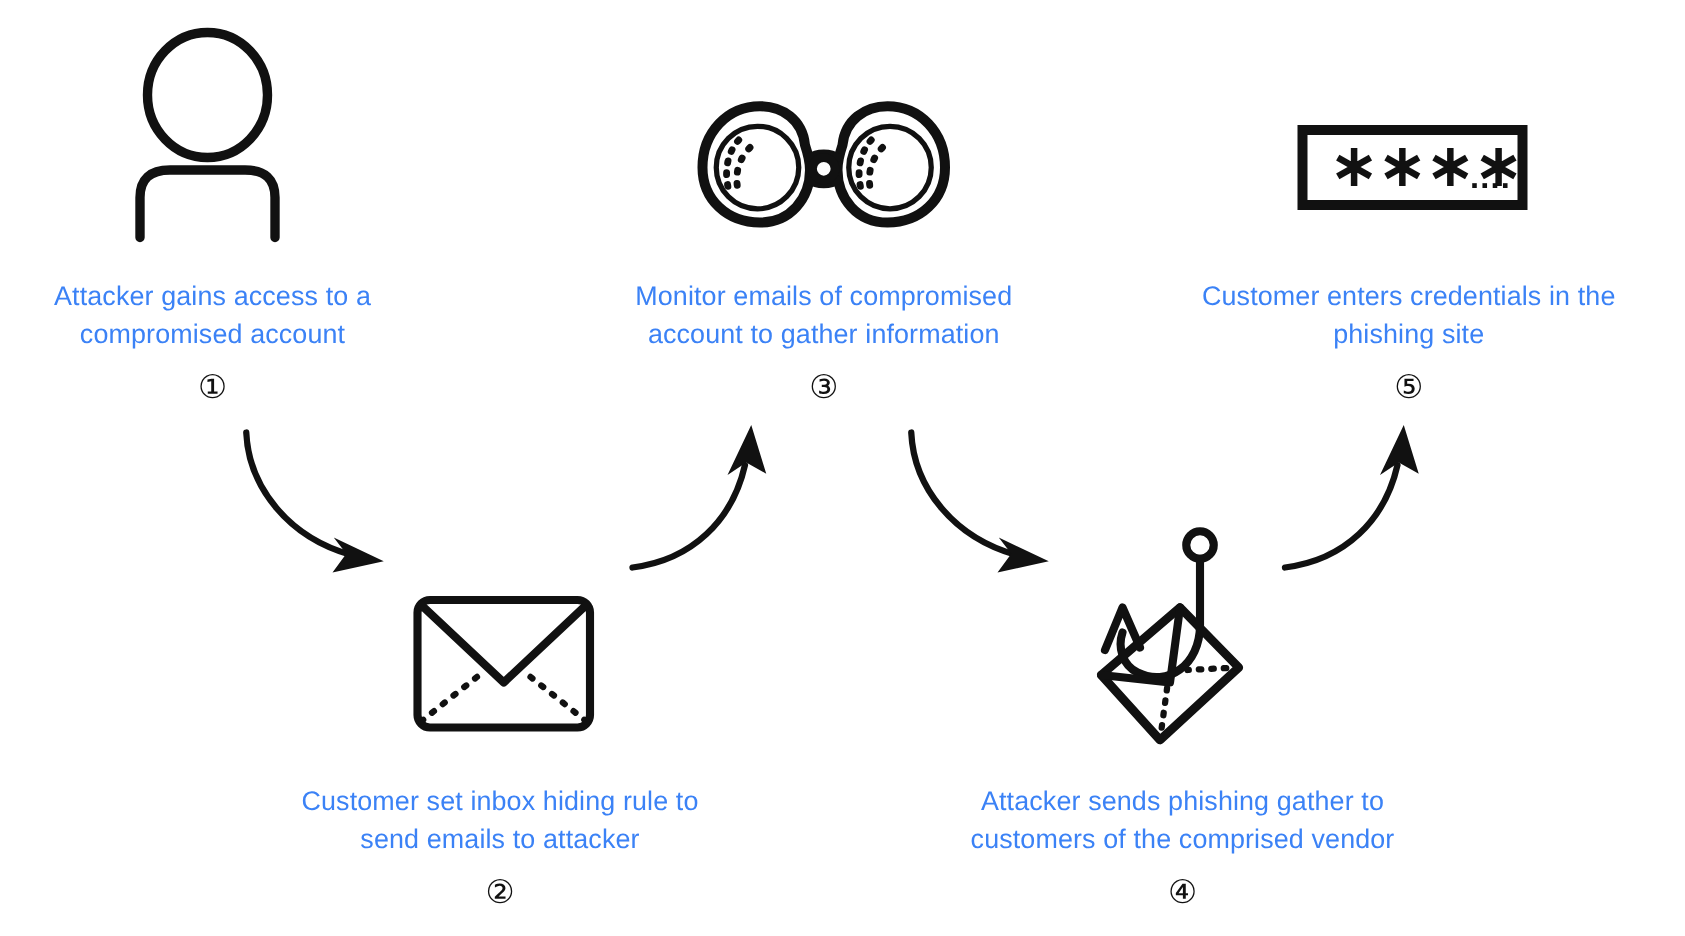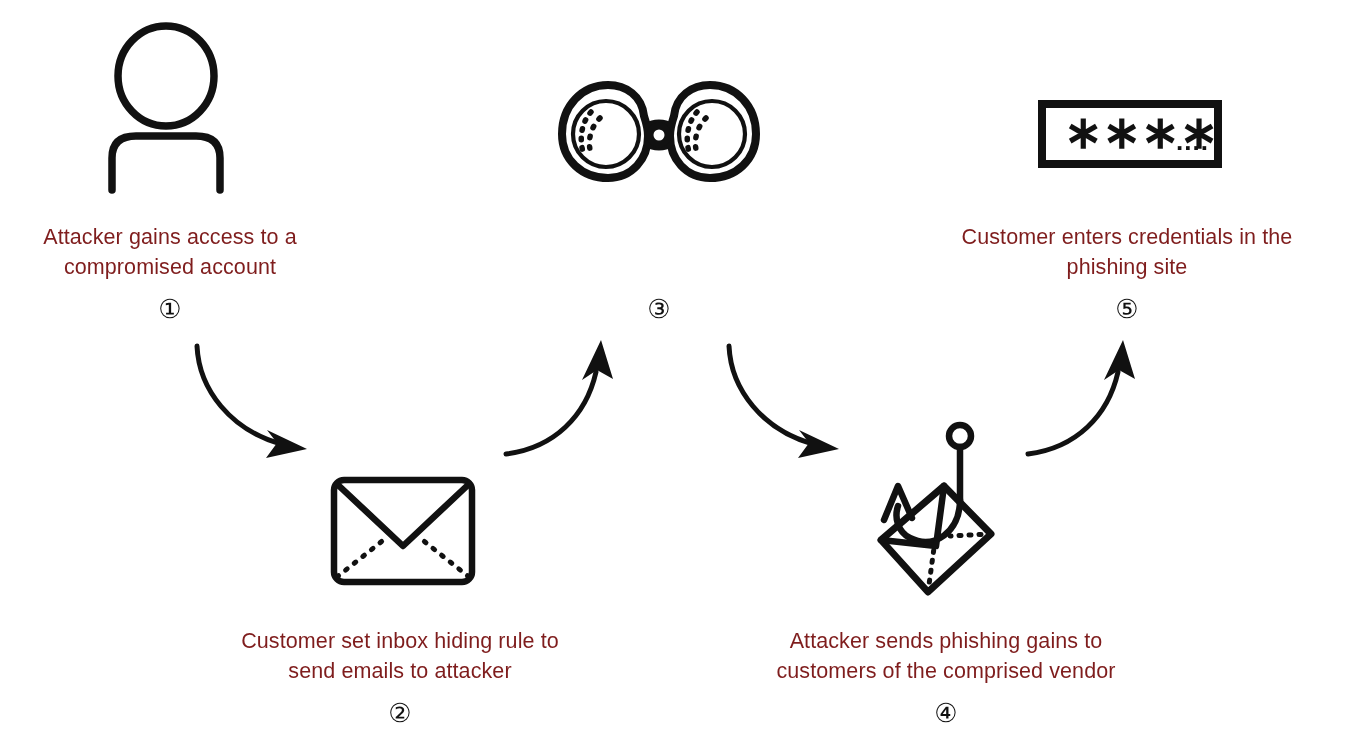--- a/index.html
+++ b/index.html
@@ -20,21 +20,21 @@
     overflow: hidden;
   }
   .icon-box {
     position: absolute;
   }
   .caption {
     position: absolute;
     text-align: center;
     font-size: 21.5px;
     line-height: 30px;
-    color: #7f1d1d;
+    color: #3b82f6;
     letter-spacing: 0.1px;
     white-space: pre-line;
   }
   .badge {
     position: absolute;
     text-align: center;
     font-size: 26px;
     line-height: 26px;
     color: #111111;
   }
@@ -74,20 +74,22 @@
       <circle cx="50" cy="52" r="33" stroke-width="4.2"></circle>
       <circle cx="156" cy="52" r="33" stroke-width="4.2"></circle>
 
       <path d="M35 30 C26 40 23 55 27 70" stroke-width="5.5" stroke-dasharray="1.5 8"></path>
       <path d="M44 36 C35 45 31 58 35 72" stroke-width="5.5" stroke-dasharray="1.5 9"></path>
 
       <path d="M141 30 C132 40 129 55 133 70" stroke-width="5.5" stroke-dasharray="1.5 8"></path>
       <path d="M150 36 C141 45 137 58 141 72" stroke-width="5.5" stroke-dasharray="1.5 9"></path>
     </svg>
   </div>
+  <div class="caption" style="left:438px; top:222px; width:442px;">Monitor emails of compromised
+account to gather information</div>
   <div class="badge" style="left:438px; top:296px; width:442px;">③</div>
 
   <div class="icon-box" style="left:1038px; top:100px; width:184px; height:68px;">
     <svg width="184" height="68" viewBox="0 0 184 68">
       <rect x="4" y="4" width="176" height="60" fill="none" stroke="#111111" stroke-width="8"></rect>
       <text x="26" y="48" font-family="&quot;Liberation Sans&quot;, sans-serif" font-size="46" font-weight="bold" fill="#111111">∗∗∗∗</text>
       <text x="138" y="50" font-family="&quot;Liberation Sans&quot;, sans-serif" font-size="26" font-weight="bold" fill="#111111" letter-spacing="1">....</text>
     </svg>
   </div>
   <div class="caption" style="left:906px; top:222px; width:442px;">Customer enters credentials in the
@@ -117,21 +119,21 @@
       <path d="M26 98 L40 64 L54 96" stroke-width="6.5"></path>
 
       <path d="M23 118 L86 64 L133 112 L70 170 Z" stroke-width="7"></path>
 
       <path d="M23 118 L78 124 L86 64" stroke-width="6.5"></path>
 
       <path d="M133 112 L92 114" stroke-width="5" stroke-dasharray="2 8"></path>
       <path d="M70 170 L76 126" stroke-width="5" stroke-dasharray="2 8"></path>
     </svg>
   </div>
-  <div class="caption" style="left:712px; top:626px; width:468px;">Attacker sends phishing gains to
+  <div class="caption" style="left:712px; top:626px; width:468px;">Attacker sends phishing gather to
 customers of the comprised vendor</div>
   <div class="badge" style="left:712px; top:700px; width:468px;">④</div>
 
   <div class="arrow" style="left:185px; top:338px; width:140px; height:120px;">
     <svg width="140" height="120" viewBox="0 0 140 120">
       <path d="M12 8 C14 52 46 92 96 106" fill="none" stroke="#111111" stroke-width="5" stroke-linecap="round"></path>
       <path d="M122 111 L82 92 L92 105 L81 120 Z" fill="#111111"></path>
     </svg>
   </div>
 

